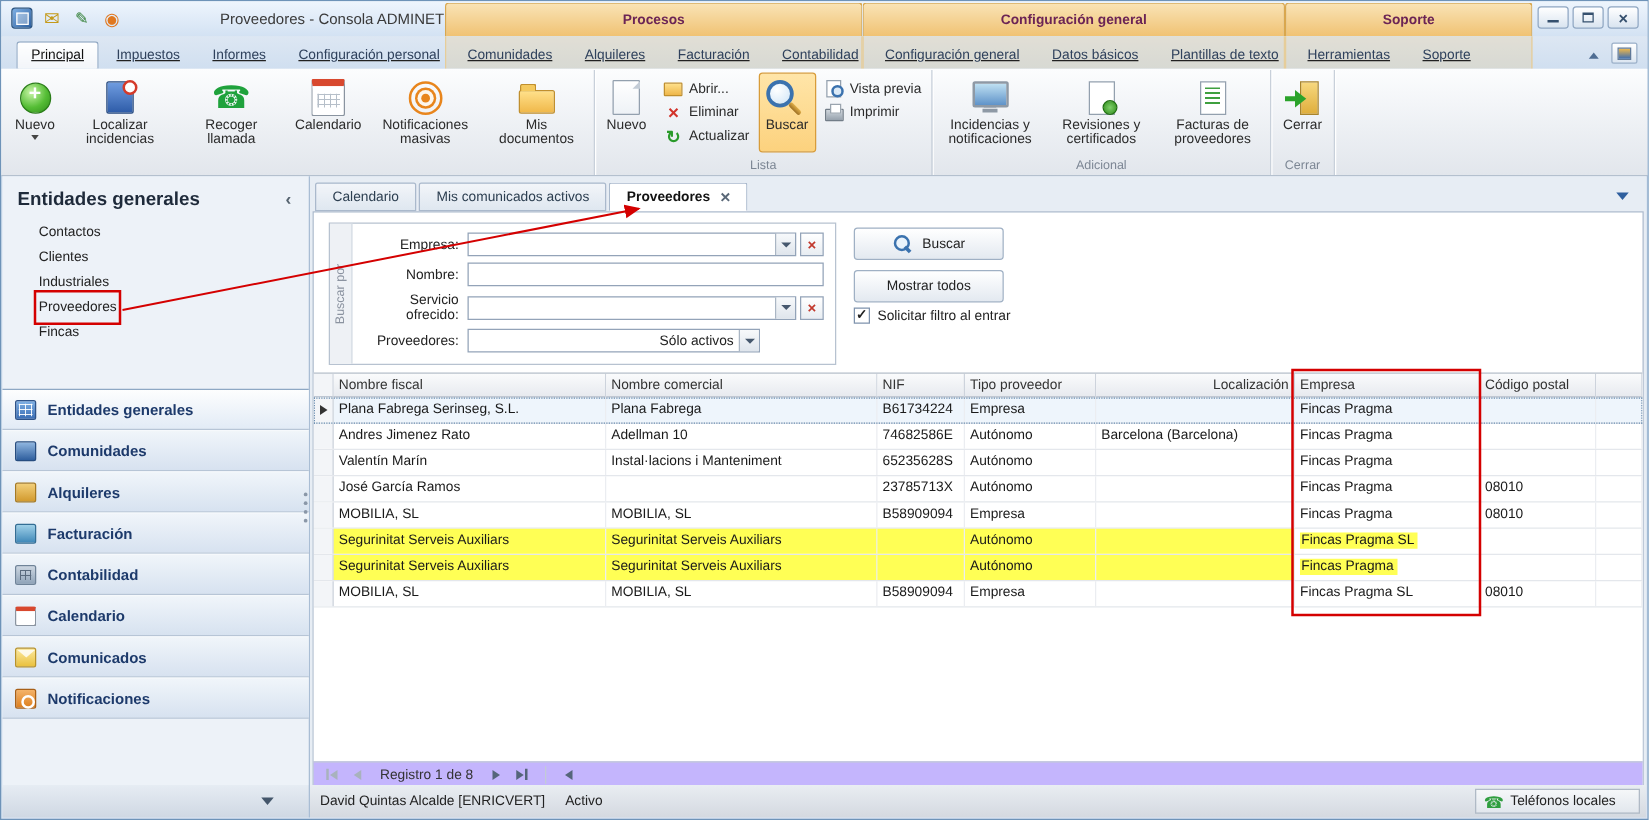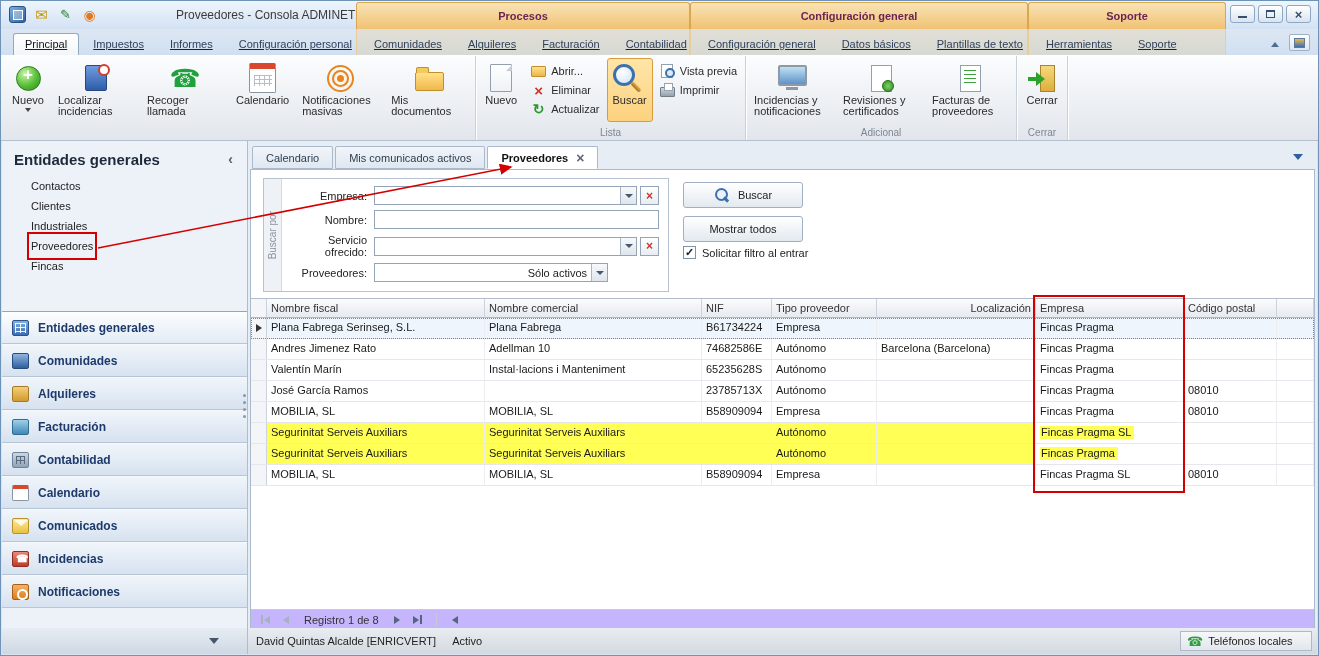--- a/index.html
+++ b/index.html
@@ -34,21 +34,21 @@
   .chev-up{width:0;height:0;border-left:4px solid transparent;border-right:4px solid transparent;border-bottom:5px solid #4f6d93;margin-top:4px;}
   .help-btn{width:21px;height:17px;border:1px solid #9db1c9;border-radius:2px;background:linear-gradient(#fff,#dce6f1);display:flex;align-items:center;justify-content:center;}
   .help-btn::before{content:"";width:9px;height:8px;background:linear-gradient(#f0b84a,#3a6db4);border:1px solid #5f7897;}
 
   
   .ribbon{position:absolute;left:0;top:54px;right:0;height:86px;background:linear-gradient(#fcfdfe,#edf0f4 55%,#e2e6ec);border-bottom:1px solid #b4c0ce;display:flex;padding:1px 2px 0 2px;}
   .rgroup{display:flex;flex-direction:column;border-right:1px solid #c8d0da;box-shadow:1px 0 0 #fff;padding:0 2px;}
   .rgroup-items{flex:1;display:flex;align-items:flex-start;gap:1px;padding-top:2px;}
   .rgroup-label{height:14px;line-height:13px;text-align:center;color:#7c8694;font-size:10px;}
   .bigbtn{display:flex;flex-direction:column;align-items:center;padding:3px 5px 0 5px;border:1px solid transparent;border-radius:3px;height:64px;}
-  .bigbtn .blbl{margin-top:1px;line-height:11px;color:#2b2b2b;max-width:76px;}
+  .bigbtn .blbl{margin-top:1px;text-align:center;line-height:11px;color:#2b2b2b;max-width:76px;}
   .bigbtn.selected{background:linear-gradient(#ffe5a8,#fcd27e);border-color:#d89c3a;}
   .caret-down{width:0;height:0;border-left:3px solid transparent;border-right:3px solid transparent;border-top:4px solid #444;margin-top:2px;}
   .smallstack{display:flex;flex-direction:column;gap:3px;padding:5px 3px 0 3px;}
   .smallbtn{display:flex;align-items:center;gap:5px;padding:1px 3px;border-radius:2px;color:#2b2b2b;white-space:nowrap;}
 
   
   .ic{width:34px;height:32px;position:relative;display:flex;align-items:center;justify-content:center;flex:none;}
   .ic-ball::before{content:"";width:23px;height:23px;border-radius:50%;background:radial-gradient(circle at 35% 30%,#c9f5a8,#55bd35 55%,#2e8c1a);border:1px solid #2a7d18;}
   .ic-ball::after{content:"+";position:absolute;color:#fff;font-size:17px;font-weight:bold;top:3px;}
   .ic-locate::before{content:"";width:20px;height:24px;background:linear-gradient(#6f9ce0,#2e5ca8);border-radius:2px;border:1px solid #24487f;}
@@ -379,24 +379,20 @@
         </div>
         <div class="navbtn">
           <span class="nic nic-cal"></span>
           <span class="navlbl">Calendario</span>
         </div>
         <div class="navbtn">
           <span class="nic nic-mail"></span>
           <span class="navlbl">Comunicados</span>
         </div>
         <div class="navbtn">
-          <span class="nic nic-inc"></span>
-          <span class="navlbl">Incidencias</span>
-        </div>
-        <div class="navbtn">
           <span class="nic nic-not"></span>
           <span class="navlbl">Notificaciones</span>
         </div>
       </div>
     <div class="split-dots">
         <i></i>
         <i></i>
         <i></i>
         <i></i>
       </div>

